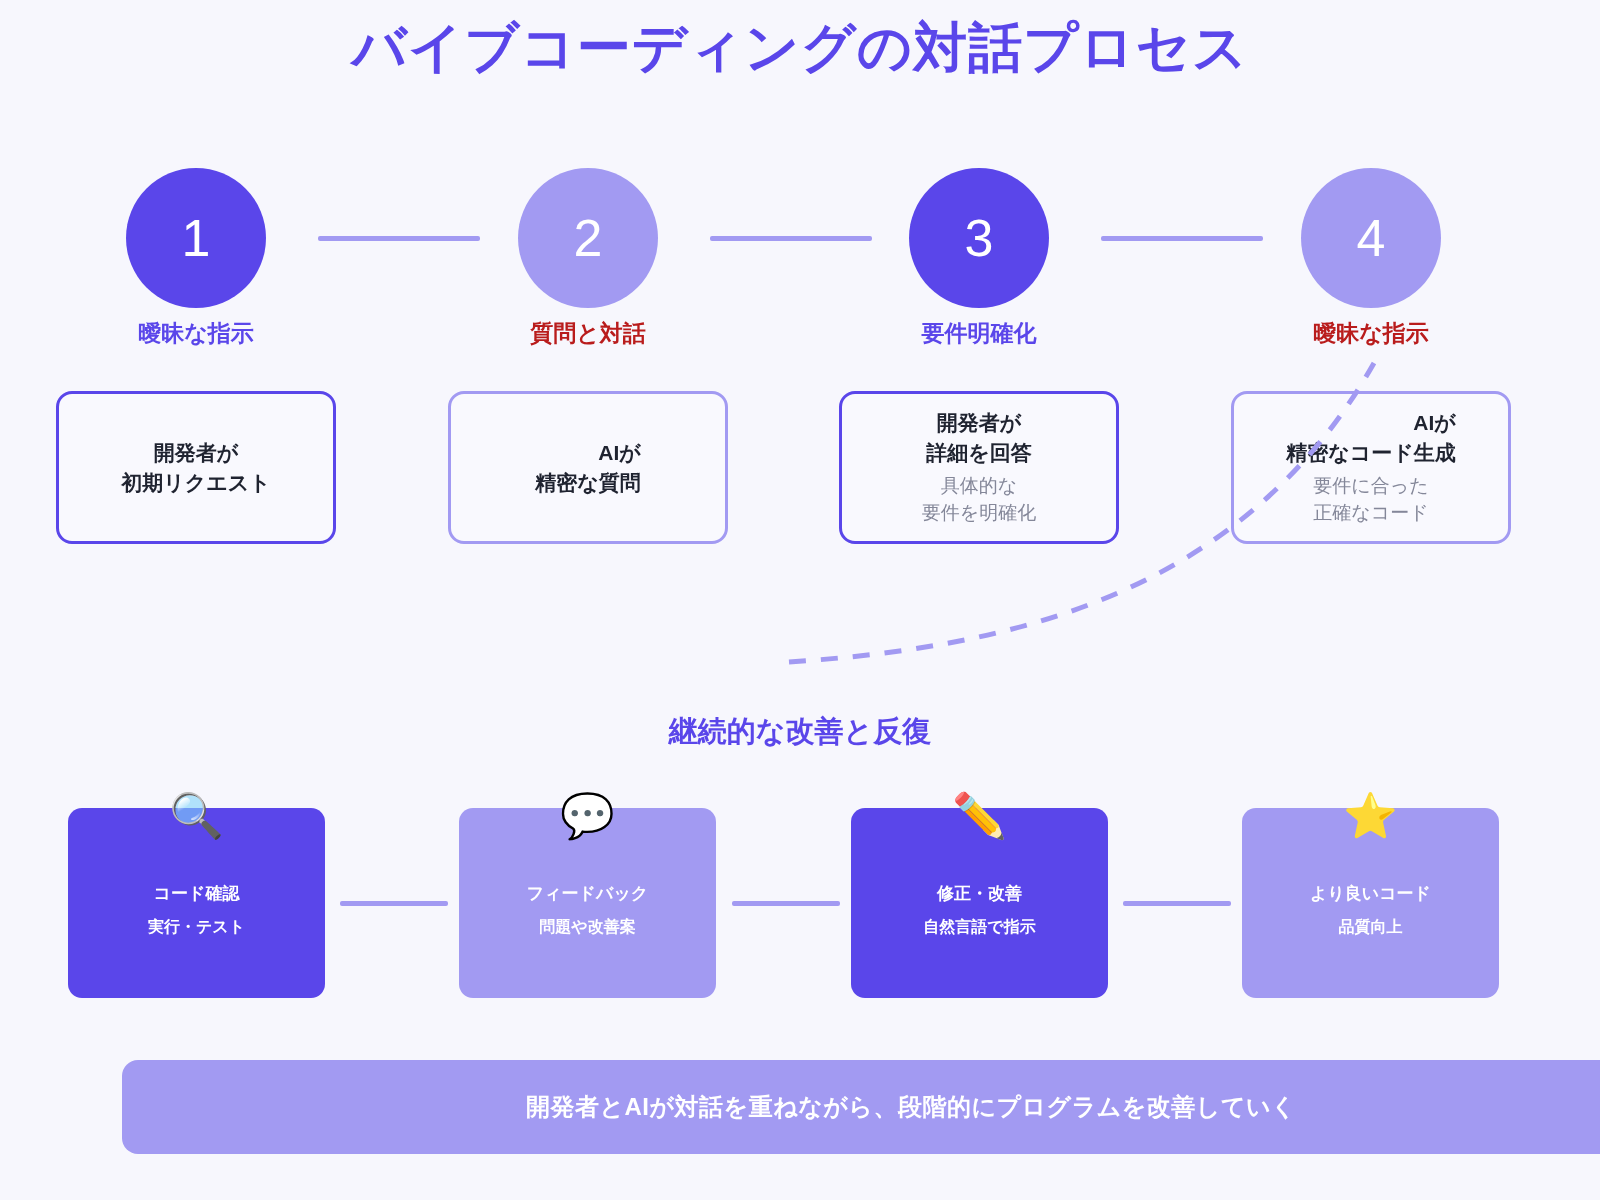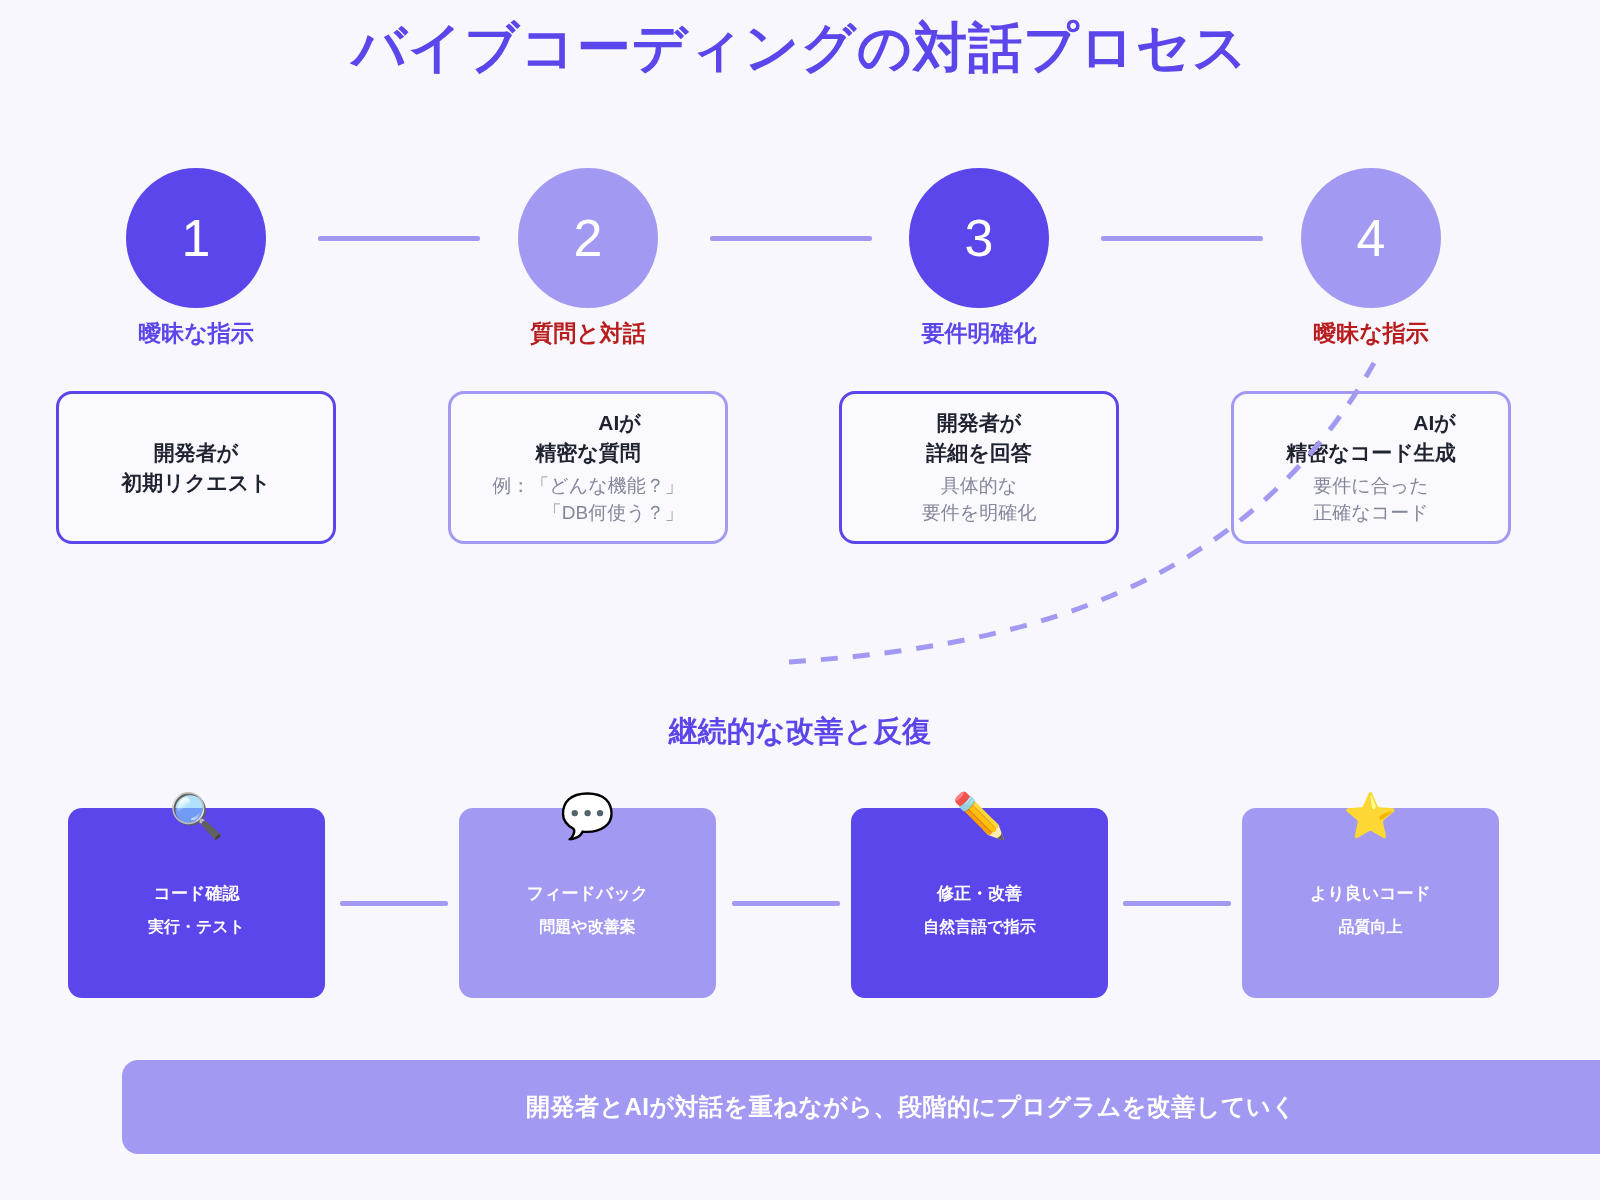--- a/index.html
+++ b/index.html
@@ -238,22 +238,20 @@
   </div>
 
   <div class="detail-card dark" style="left:56px; top:391px;">
     <div class="detail-title">開発者が
 初期リクエスト</div>
   </div>
 
   <div class="detail-card light" style="left:448px; top:391px;">
     <div class="detail-title">AIが
 精密な質問</div>
-    <div class="detail-sub">例：「どんな機能？」
-「DB何使う？」</div>
   </div>
 
   <div class="detail-card dark" style="left:839px; top:391px;">
     <div class="detail-title">開発者が
 詳細を回答</div>
     <div class="detail-sub">具体的な
 要件を明確化</div>
   </div>
 
   <div class="detail-card light" style="left:1231px; top:391px;">

